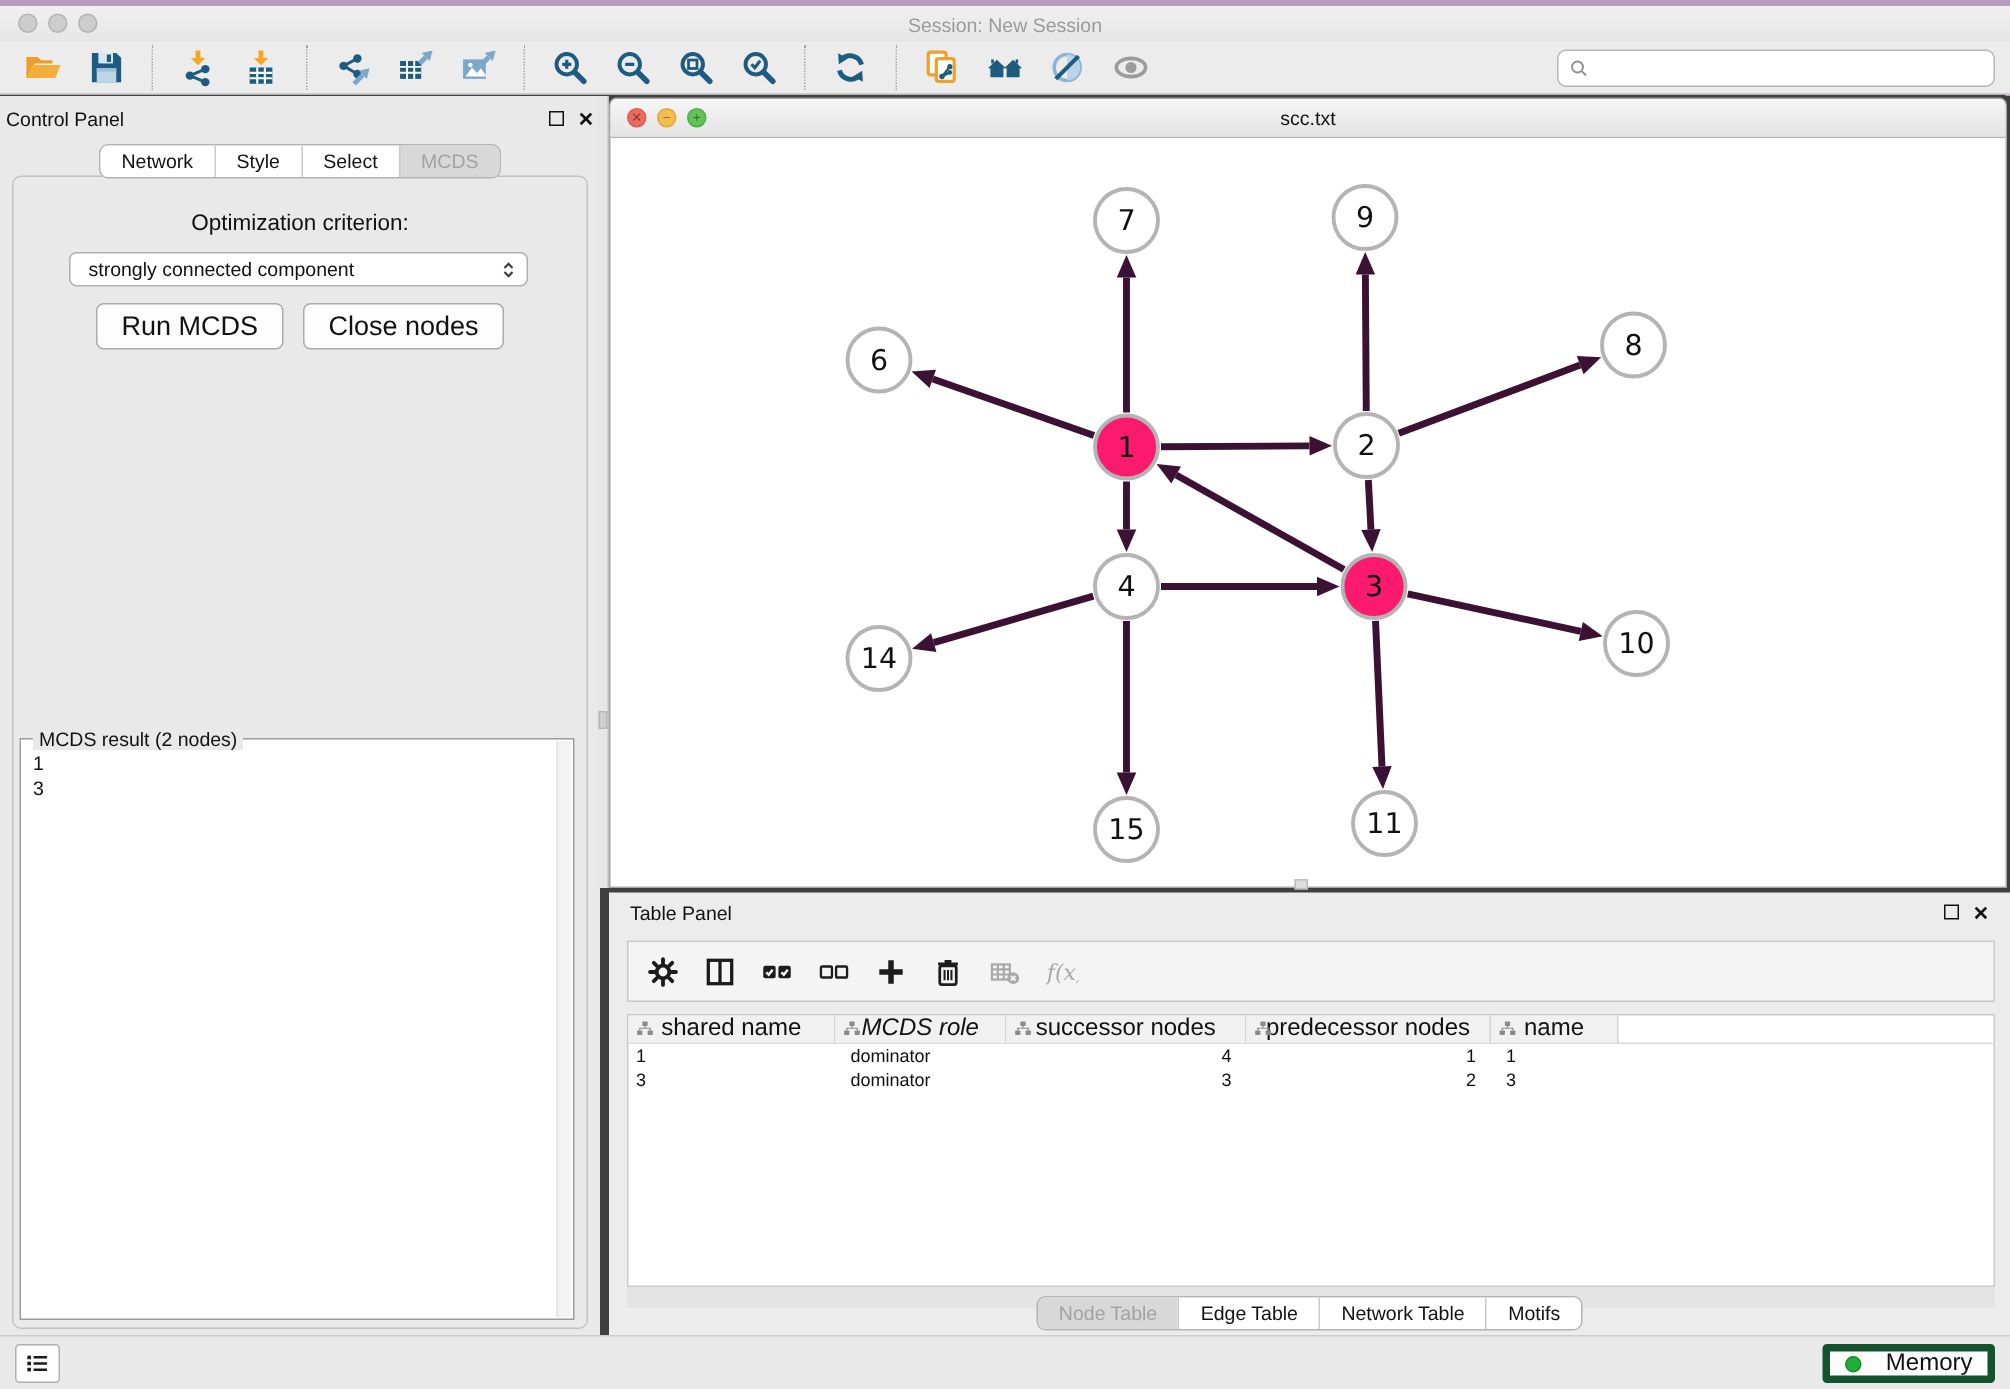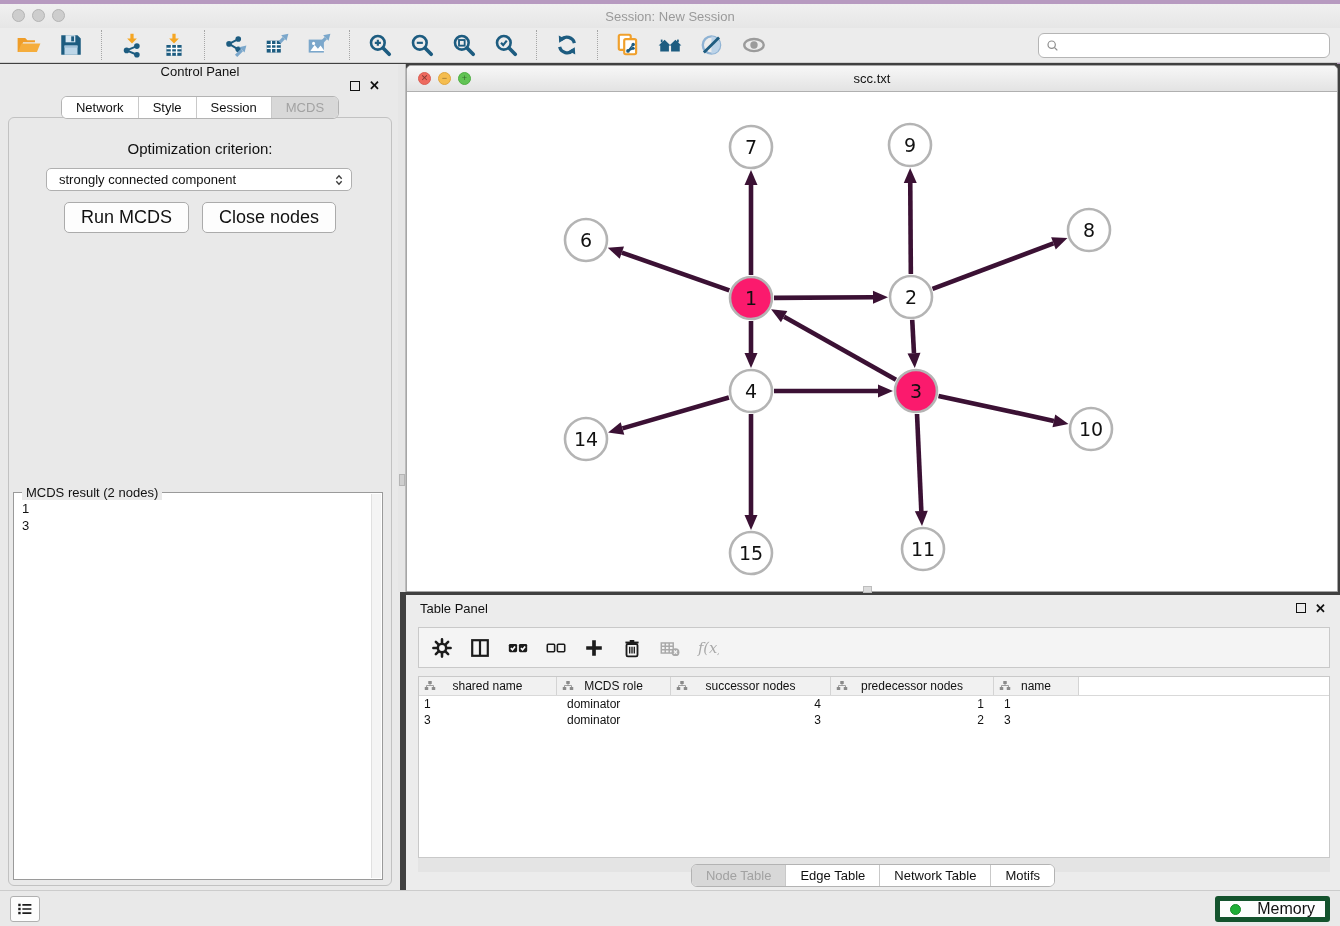--- a/index.html
+++ b/index.html
@@ -28,21 +28,21 @@
   .tb-btn { width:34px; height:32px; display:flex; align-items:center; justify-content:center; margin:0 4px; }
   .tb-btn svg { width:26px; height:26px; }
   .tb-sep { height:30px; border-left:1px dotted #a6a6a6; margin:0 9px; }
   .searchbox { position:absolute; right:10px; top:5px; width:292px; height:25px; background:#fff;
     border:1px solid #b5b5b5; border-radius:6px; display:flex; align-items:center; padding:0 6px; }
   .searchbox svg { width:16px; height:16px; flex:0 0 auto; }
   .searchbox input { border:none; outline:none; flex:1; font-size:13px; margin-left:4px; background:transparent; font-family:inherit; }
 
   
   .control-panel { position:absolute; left:0; top:64px; width:400px; bottom:36px; background:#e9e9e9; }
-  .cp-header { height:30px; display:flex; align-items:center; padding:0 20px; font-size:13px; color:#111;flex-direction:column; }
+  .cp-header { height:30px; display:flex; align-items:center; padding:0 4px; font-size:13px; color:#111; }
   .panel-header-icons { margin-left:auto; display:flex; align-items:center; gap:9px; }
   .ico-float { width:10px; height:10px; border:1.6px solid #111; display:inline-block; }
   .ico-close { font-size:13px; font-weight:bold; color:#111; line-height:1; }
   .seg { display:inline-flex; border:1px solid #b3b3b3; border-radius:6px; overflow:hidden; background:#fff; }
   .seg .segi { padding:3px 14px; font-size:13px; color:#111; background:#fff; border-left:1px solid #c9c9c9; white-space:nowrap; }
   .seg .segi:first-child { border-left:none; }
   .seg .segi.sel { background:#d8d8d8; color:#a2a2a2; }
   .cp-tabs-wrap { position:absolute; top:32px; left:0; width:100%; text-align:center; z-index:2; }
   .cp-box { position:absolute; left:8px; right:8px; top:53px; bottom:4px; border:1px solid #c2c2c2; border-radius:6px; background:#e9e9e9; }
   .opt-label { text-align:center; margin-top:22px; font-size:15px; color:#111; }
@@ -75,21 +75,21 @@
   
   .table-panel { position:absolute; left:406px; top:595px; right:0; bottom:36px; background:#ececec; }
   .tp-header { height:26px; display:flex; align-items:center; padding:0 14px; font-size:13px; color:#111; }
   .tp-toolbar { position:absolute; left:12px; right:10px; top:32px; height:41px; background:#f4f4f4;
     border:1px solid #c9c9c9; display:flex; align-items:center; padding:0 12px; gap:16px; }
   .tp-btn { width:22px; height:22px; display:flex; align-items:center; justify-content:center; color:#1c1c1c; }
   .tp-btn svg { width:22px; height:22px; }
   .tp-btn.disabled { color:#a9a9a9; }
   .tp-table { position:absolute; left:12px; right:10px; top:81px; height:182px; background:#fff; border:1px solid #c9c9c9; overflow:hidden; }
   .t-head { display:flex; height:19px; border-bottom:1px solid #d9d9d9; }
-  .t-hcell { position:relative; background:#f1f1f1; border-right:1px solid #d4d4d4; font-size:12px; color:#111;
+  .t-hcell { position:relative; background:#f1f1f1; border-right:1px solid #d4d4d4; font-size:16px; color:#111;
     display:flex; align-items:center; justify-content:center; }
   .t-hcell svg { position:absolute; left:5px; width:12px; height:12px; }
   .t-row { display:flex; height:16px; }
   .t-cell { font-size:12px; color:#111; padding:0 10px; line-height:16px; white-space:nowrap; overflow:hidden; }
   .tp-tabs-wrap { position:absolute; left:0; right:0; top:269px; text-align:center; }
   .tp-strip { position:absolute; left:12px; right:10px; top:263px; height:14px; background:#e4e4e4; }
 
   
   .statusbar { position:absolute; left:0; right:0; bottom:0; height:36px; background:#e9e9e9; border-top:1px solid #cccccc; }
   .status-list-btn { position:absolute; left:10px; top:5px; width:30px; height:26px; background:#fdfdfd;
@@ -277,21 +277,21 @@
     <div class="cp-header">
       <span>Control Panel</span>
       <span class="panel-header-icons">
         <span class="ico-float"></span>
         <span class="ico-close">✕</span>
       </span>
     </div>
     <div class="cp-tabs-wrap"><span class="seg" id="cp-tabs">
           <span class="segi">Network</span>
           <span class="segi">Style</span>
-          <span class="segi">Session</span>
+          <span class="segi">Select</span>
           <span class="segi sel">MCDS</span>
         </span></div>
     <div class="cp-box">
       <div class="opt-label">Optimization criterion:</div>
       <div class="dropdown">
         <span class="dd-txt">strongly connected component</span>
         <svg viewBox="0 0 24 24">
             <path d="M8 10l4-4.2 4 4.2" fill="none" stroke="#3c3c3c" stroke-width="2.1"></path>
             <path d="M8 14l4 4.2 4-4.2" fill="none" stroke="#3c3c3c" stroke-width="2.1"></path>
           </svg>
@@ -507,21 +507,21 @@
             <svg viewBox="0 0 24 24">
               <g fill="#8a8a8a">
                 <rect x="8.5" y="2" width="7" height="6" rx="1"></rect>
                 <rect x="1.5" y="14" width="7" height="6" rx="1"></rect>
                 <rect x="15.5" y="14" width="7" height="6" rx="1"></rect>
               </g>
               <path d="M12 8v3M5 14v-3h14v3" stroke="#8a8a8a" stroke-width="1.6" fill="none"></path>
             </svg>
             <span>shared name</span>
           </div>
-          <div class="t-hcell" style="width: 114px;">
+          <div class="t-hcell" style="width: 114px; font-style: italic;">
             <svg viewBox="0 0 24 24">
               <g fill="#8a8a8a">
                 <rect x="8.5" y="2" width="7" height="6" rx="1"></rect>
                 <rect x="1.5" y="14" width="7" height="6" rx="1"></rect>
                 <rect x="15.5" y="14" width="7" height="6" rx="1"></rect>
               </g>
               <path d="M12 8v3M5 14v-3h14v3" stroke="#8a8a8a" stroke-width="1.6" fill="none"></path>
             </svg>
             <span>MCDS role</span>
           </div>

